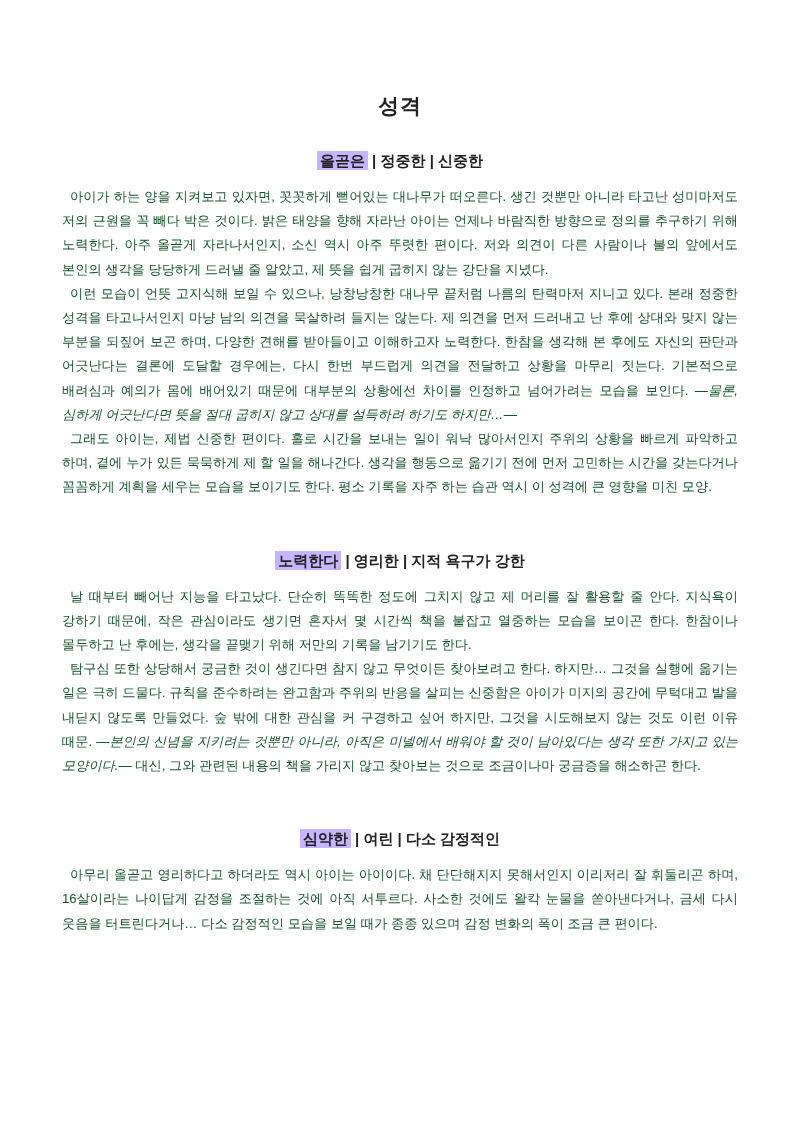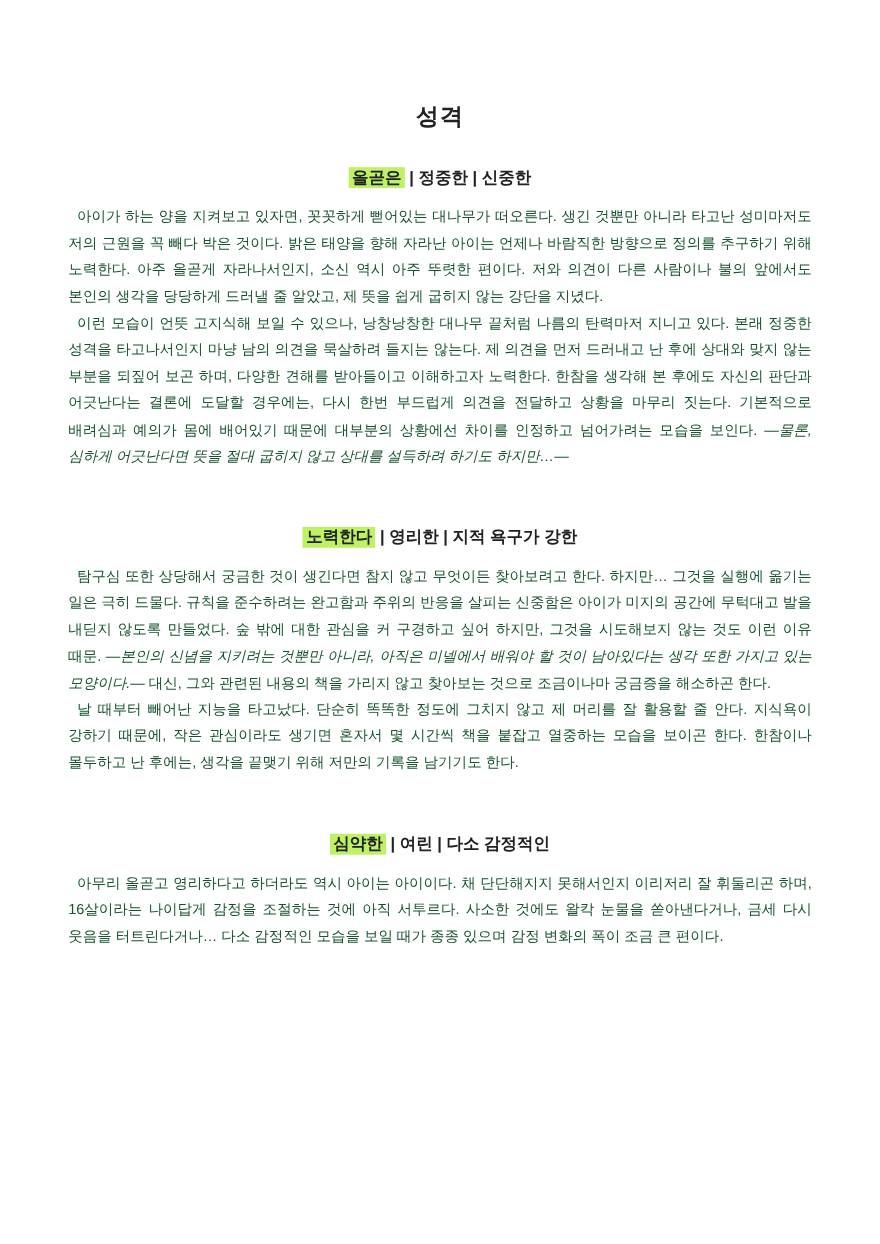--- a/index.html
+++ b/index.html
@@ -32,21 +32,21 @@
     margin: 48px 0 14px 0;
     font-size: 15px;
     font-weight: 700;
     text-align: center;
     color: #212121;
   }
   .section-header:first-of-type {
     margin-top: 32px;
   }
   .section-header mark {
-    background: #bef264;
+    background: #c4b5fd;
     color: inherit;
     padding: 1px 3px;
   }
   .body-text p {
     margin: 0;
     font-size: 13.2px;
     line-height: 24.2px;
     text-align: justify;
     text-indent: 8px;
     word-break: keep-all;
@@ -68,31 +68,34 @@
   <h2 class="section-header">
     <mark>올곧은</mark><span> | 정중한 | 신중한</span>
   </h2>
   <div class="body-text">
     <p>
       <span>아이가 하는 양을 지켜보고 있자면, 꼿꼿하게 뻗어있는 대나무가 떠오른다. 생긴 것뿐만 아니라 타고난 성미마저도 저의 근원을 꼭 빼다 박은 것이다. 밝은 태양을 향해 자라난 아이는 언제나 바람직한 방향으로 정의를 추구하기 위해 노력한다. 아주 올곧게 자라나서인지, 소신 역시 아주 뚜렷한 편이다. 저와 의견이 다른 사람이나 불의 앞에서도 본인의 생각을 당당하게 드러낼 줄 알았고, 제 뜻을 쉽게 굽히지 않는 강단을 지녔다.</span>
     </p>
     <p>
       <span>이런 모습이 언뜻 고지식해 보일 수 있으나, 낭창낭창한 대나무 끝처럼 나름의 탄력마저 지니고 있다. 본래 정중한 성격을 타고나서인지 마냥 남의 의견을 묵살하려 들지는 않는다. 제 의견을 먼저 드러내고 난 후에 상대와 맞지 않는 부분을 되짚어 보곤 하며, 다양한 견해를 받아들이고 이해하고자 노력한다. 한참을 생각해 본 후에도 자신의 판단과 어긋난다는 결론에 도달할 경우에는, 다시 한번 부드럽게 의견을 전달하고 상황을 마무리 짓는다. 기본적으로 배려심과 예의가 몸에 배어있기 때문에 대부분의 상황에선 차이를 인정하고 넘어가려는 모습을 보인다. </span><em class="aside">—물론, 심하게 어긋난다면 뜻을 절대 굽히지 않고 상대를 설득하려 하기도 하지만…—</em>
     </p>
+    <p>
+      <span>그래도 아이는, 제법 신중한 편이다. 홀로 시간을 보내는 일이 워낙 많아서인지 주위의 상황을 빠르게 파악하고 하며, 곁에 누가 있든 묵묵하게 제 할 일을 해나간다. 생각을 행동으로 옮기기 전에 먼저 고민하는 시간을 갖는다거나 꼼꼼하게 계획을 세우는 모습을 보이기도 한다. 평소 기록을 자주 하는 습관 역시 이 성격에 큰 영향을 미친 모양.</span>
+    </p>
   </div>
 
   <h2 class="section-header sec-gap-2">
     <mark>노력한다</mark><span> | 영리한 | 지적 욕구가 강한</span>
   </h2>
   <div class="body-text">
     <p>
-      <span>탐구심 또한 상당해서 궁금한 것이 생긴다면 참지 않고 무엇이든 찾아보려고 한다. 하지만… 그것을 실행에 옮기는 일은 극히 드물다. 규칙을 준수하려는 완고함과 주위의 반응을 살피는 신중함은 아이가 미지의 공간에 무턱대고 발을 내딛지 않도록 만들었다. 숲 밖에 대한 관심을 커 구경하고 싶어 하지만, 그것을 시도해보지 않는 것도 이런 이유 때문. </span><em class="aside">—본인의 신념을 지키려는 것뿐만 아니라, 아직은 미넬에서 배워야 할 것이 남아있다는 생각 또한 가지고 있는 모양이다.—</em><span> 대신, 그와 관련된 내용의 책을 가리지 않고 찾아보는 것으로 조금이나마 궁금증을 해소하곤 한다.</span>
+      <span>날 때부터 빼어난 지능을 타고났다. 단순히 똑똑한 정도에 그치지 않고 제 머리를 잘 활용할 줄 안다. 지식욕이 강하기 때문에, 작은 관심이라도 생기면 혼자서 몇 시간씩 책을 붙잡고 열중하는 모습을 보이곤 한다. 한참이나 몰두하고 난 후에는, 생각을 끝맺기 위해 저만의 기록을 남기기도 한다.</span>
     </p>
     <p>
-      <span>날 때부터 빼어난 지능을 타고났다. 단순히 똑똑한 정도에 그치지 않고 제 머리를 잘 활용할 줄 안다. 지식욕이 강하기 때문에, 작은 관심이라도 생기면 혼자서 몇 시간씩 책을 붙잡고 열중하는 모습을 보이곤 한다. 한참이나 몰두하고 난 후에는, 생각을 끝맺기 위해 저만의 기록을 남기기도 한다.</span>
+      <span>탐구심 또한 상당해서 궁금한 것이 생긴다면 참지 않고 무엇이든 찾아보려고 한다. 하지만… 그것을 실행에 옮기는 일은 극히 드물다. 규칙을 준수하려는 완고함과 주위의 반응을 살피는 신중함은 아이가 미지의 공간에 무턱대고 발을 내딛지 않도록 만들었다. 숲 밖에 대한 관심을 커 구경하고 싶어 하지만, 그것을 시도해보지 않는 것도 이런 이유 때문. </span><em class="aside">—본인의 신념을 지키려는 것뿐만 아니라, 아직은 미넬에서 배워야 할 것이 남아있다는 생각 또한 가지고 있는 모양이다.—</em><span> 대신, 그와 관련된 내용의 책을 가리지 않고 찾아보는 것으로 조금이나마 궁금증을 해소하곤 한다.</span>
     </p>
   </div>
 
   <h2 class="section-header sec-gap-2">
     <mark>심약한</mark><span> | 여린 | 다소 감정적인</span>
   </h2>
   <div class="body-text">
     <p>
       <span>아무리 올곧고 영리하다고 하더라도 역시 아이는 아이이다. 채 단단해지지 못해서인지 이리저리 잘 휘둘리곤 하며, 16살이라는 나이답게 감정을 조절하는 것에 아직 서투르다. 사소한 것에도 왈칵 눈물을 쏟아낸다거나, 금세 다시 웃음을 터트린다거나… 다소 감정적인 모습을 보일 때가 종종 있으며 감정 변화의 폭이 조금 큰 편이다.</span>
     </p>

